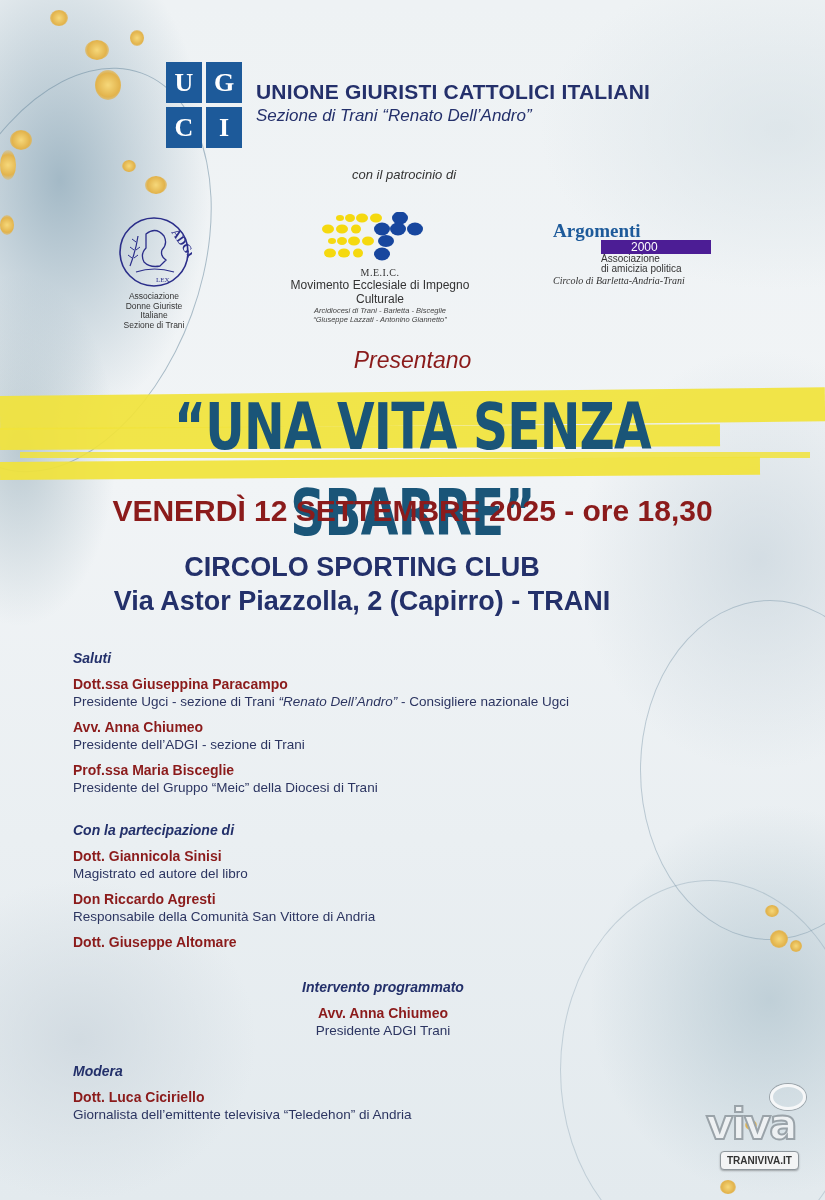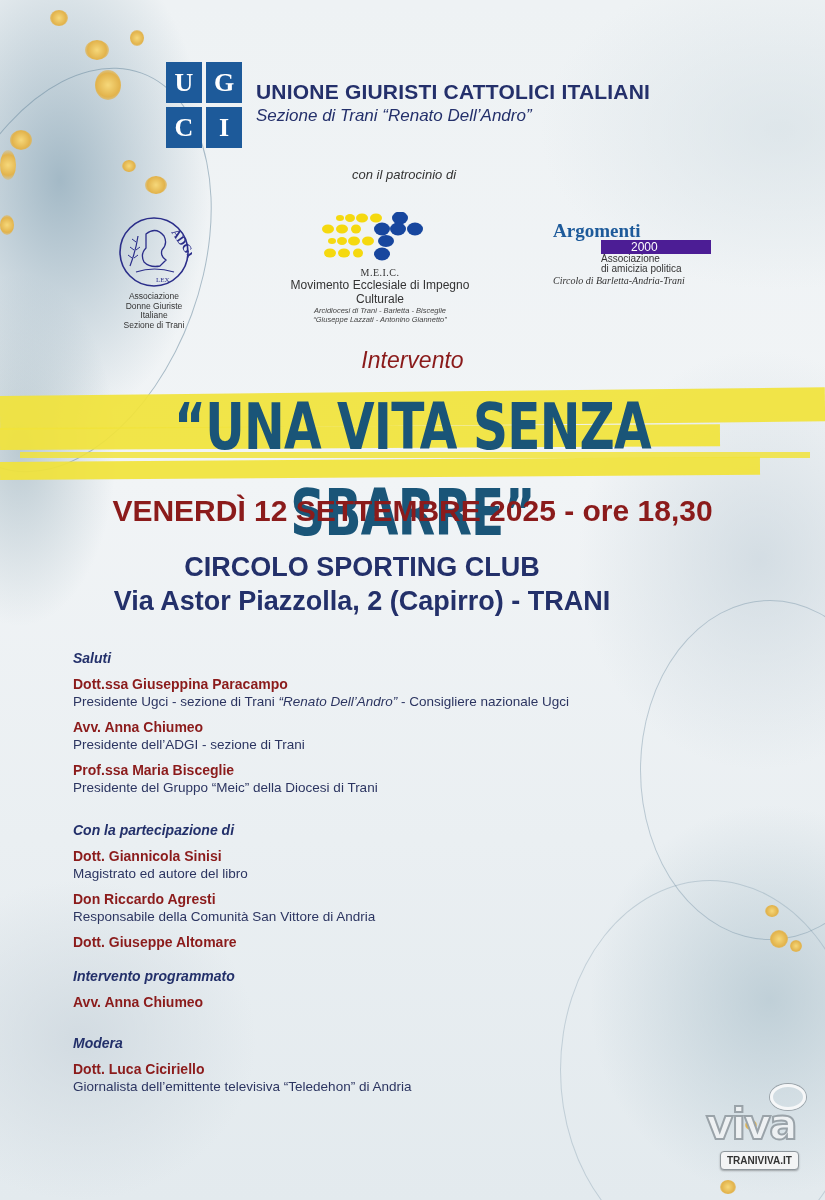--- a/index.html
+++ b/index.html
@@ -151,21 +151,21 @@
 </div>
 
 <div class="arg">
   <div class="brand">Argomenti</div>
   <div class="bar">2000</div>
   <div class="a1">Associazione</div>
   <div class="a1">di amicizia politica</div>
   <div class="circ">Circolo di Barletta-Andria-Trani</div>
 </div>
 
-<div class="presentano">Intervento</div>
+<div class="presentano">Presentano</div>
 <div class="stripe" style="left:0;top:396px;width:825px;height:34px;transform:rotate(-0.6deg);"></div>
 <div class="stripe" style="left:0;top:428px;width:720px;height:22px;transform:rotate(-0.3deg);"></div>
 <div class="stripe" style="left:20px;top:452px;width:790px;height:6px;opacity:0.85;"></div>
 <div class="stripe" style="left:0;top:462px;width:760px;height:18px;transform:rotate(-0.4deg);"></div>
 <div class="main-title">“UNA VITA SENZA  SBARRE”</div>
 
 <div class="date">VENERDÌ 12 SETTEMBRE 2025 - ore 18,30</div>
 <div class="venue">
   <div>CIRCOLO SPORTING CLUB</div>
   <div>Via Astor Piazzolla, 2 (Capirro) - TRANI</div>
@@ -196,24 +196,25 @@
     </div>
     <div class="person">
       <div class="pname">Don Riccardo Agresti</div>
       <div class="prole">Responsabile della Comunità San Vittore di Andria</div>
     </div>
     <div class="person">
       <div class="pname">Dott. Giuseppe Altomare</div>
     </div>
   </div>
 
-  <div style="margin-top:17px;">
+  <div style="margin-top:28px;text-align:center;">
     <div class="section-h">Intervento programmato</div>
     <div class="person">
       <div class="pname">Avv. Anna Chiumeo</div>
+      <div class="prole">Presidente ADGI Trani</div>
     </div>
   </div>
 
   <div style="margin-top:24px;">
     <div class="section-h">Modera</div>
     <div class="person">
       <div class="pname">Dott. Luca Ciciriello</div>
       <div class="prole">Giornalista dell’emittente televisiva “Teledehon” di Andria</div>
     </div>
   </div>

